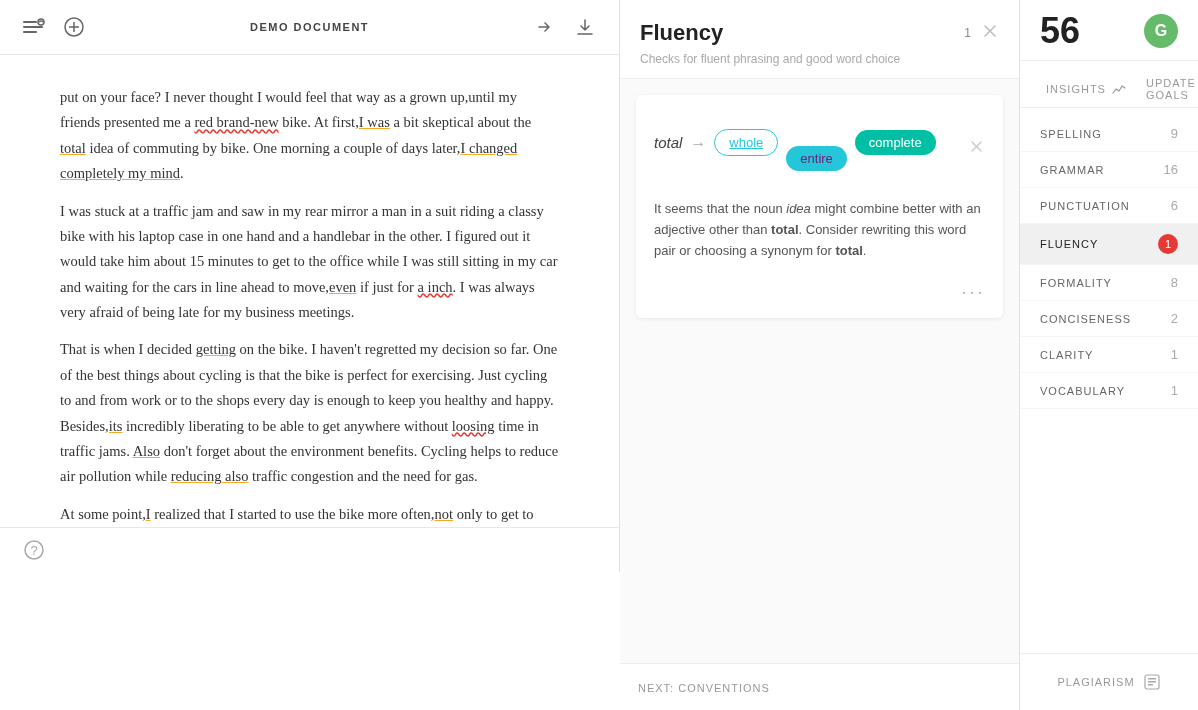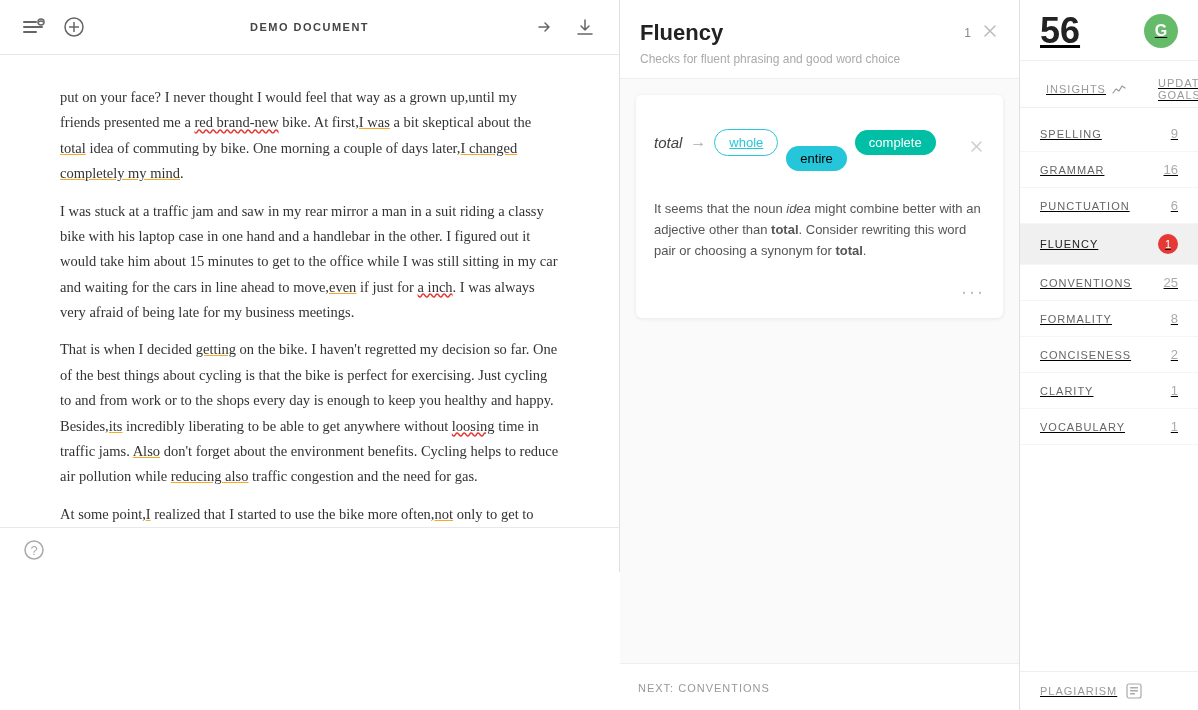--- a/index.html
+++ b/index.html
@@ -161,21 +161,21 @@
 
     .chip-outline {
       background: transparent;
       border: 1.5px solid #26c6da;
       color: #26c6da;
       text-decoration: underline;
     }
 
     .chip-filled-teal {
       background: #26c6da;
-      color: #000000;
+      color: #701a75;
       margin-top: 33px;
     }
 
     .chip-filled-green {
       background: #00bfa5;
       color: #fff;
       text-align: right;
     }
 
     .chip-delete {
@@ -226,21 +226,20 @@
     }
 
     
     .scores-panel {
       flex: 1;
       display: flex;
       flex-direction: column;
       background: #fff;
       height: 710px;
       overflow-y: auto;
-      text-decoration: underline;
     }
 
     .scores-header {
       padding: 10px 20px 8px 20px;
       display: flex;
       align-items: center;
       justify-content: space-between;
       border-bottom: 1px solid #eee;
     }
 
@@ -260,21 +259,21 @@
       align-items: center;
       justify-content: center;
       color: #fff;
       font-family: sans-serif;
       font-size: 16px;
       font-weight: 700;
     }
 
     .scores-nav {
       display: flex;
-      gap: 12px;
+      gap: 0;
       padding: 10px 16px 0 16px;
       border-bottom: 1px solid #eee;
     }
 
     .scores-nav-item {
       font-family: sans-serif;
       font-size: 11px;
       letter-spacing: 1px;
       color: #999;
       text-transform: uppercase;
@@ -328,25 +327,26 @@
       height: 20px;
       display: flex;
       align-items: center;
       justify-content: center;
       font-size: 11px;
       font-family: sans-serif;
     }
 
     .scores-footer {
       margin-top: auto;
-      padding: 10px 20px;
+      padding: 19px 20px;
       border-top: 1px solid #eee;
       display: flex;
       align-items: center;
       gap: 8px;
+      justify-content: center;
     }
 
     .plagiarism-label {
       font-family: sans-serif;
       font-size: 11px;
       letter-spacing: 1px;
       color: #999;
       text-transform: uppercase;
     }
   </style>
@@ -490,24 +490,20 @@
     </div>
     <div class="score-row">
       <span class="score-label">PUNCTUATION</span>
       <span class="score-value">6</span>
     </div>
     <div class="score-row active">
       <span class="score-label">FLUENCY</span>
       <div class="score-badge">1</div>
     </div>
     <div class="score-row">
-      <span class="score-label">CONVENTIONS</span>
-      <span class="score-value">25</span>
-    </div>
-    <div class="score-row">
       <span class="score-label">FORMALITY</span>
       <span class="score-value">8</span>
     </div>
     <div class="score-row">
       <span class="score-label">CONCISENESS</span>
       <span class="score-value">2</span>
     </div>
     <div class="score-row">
       <span class="score-label">CLARITY</span>
       <span class="score-value">1</span>

